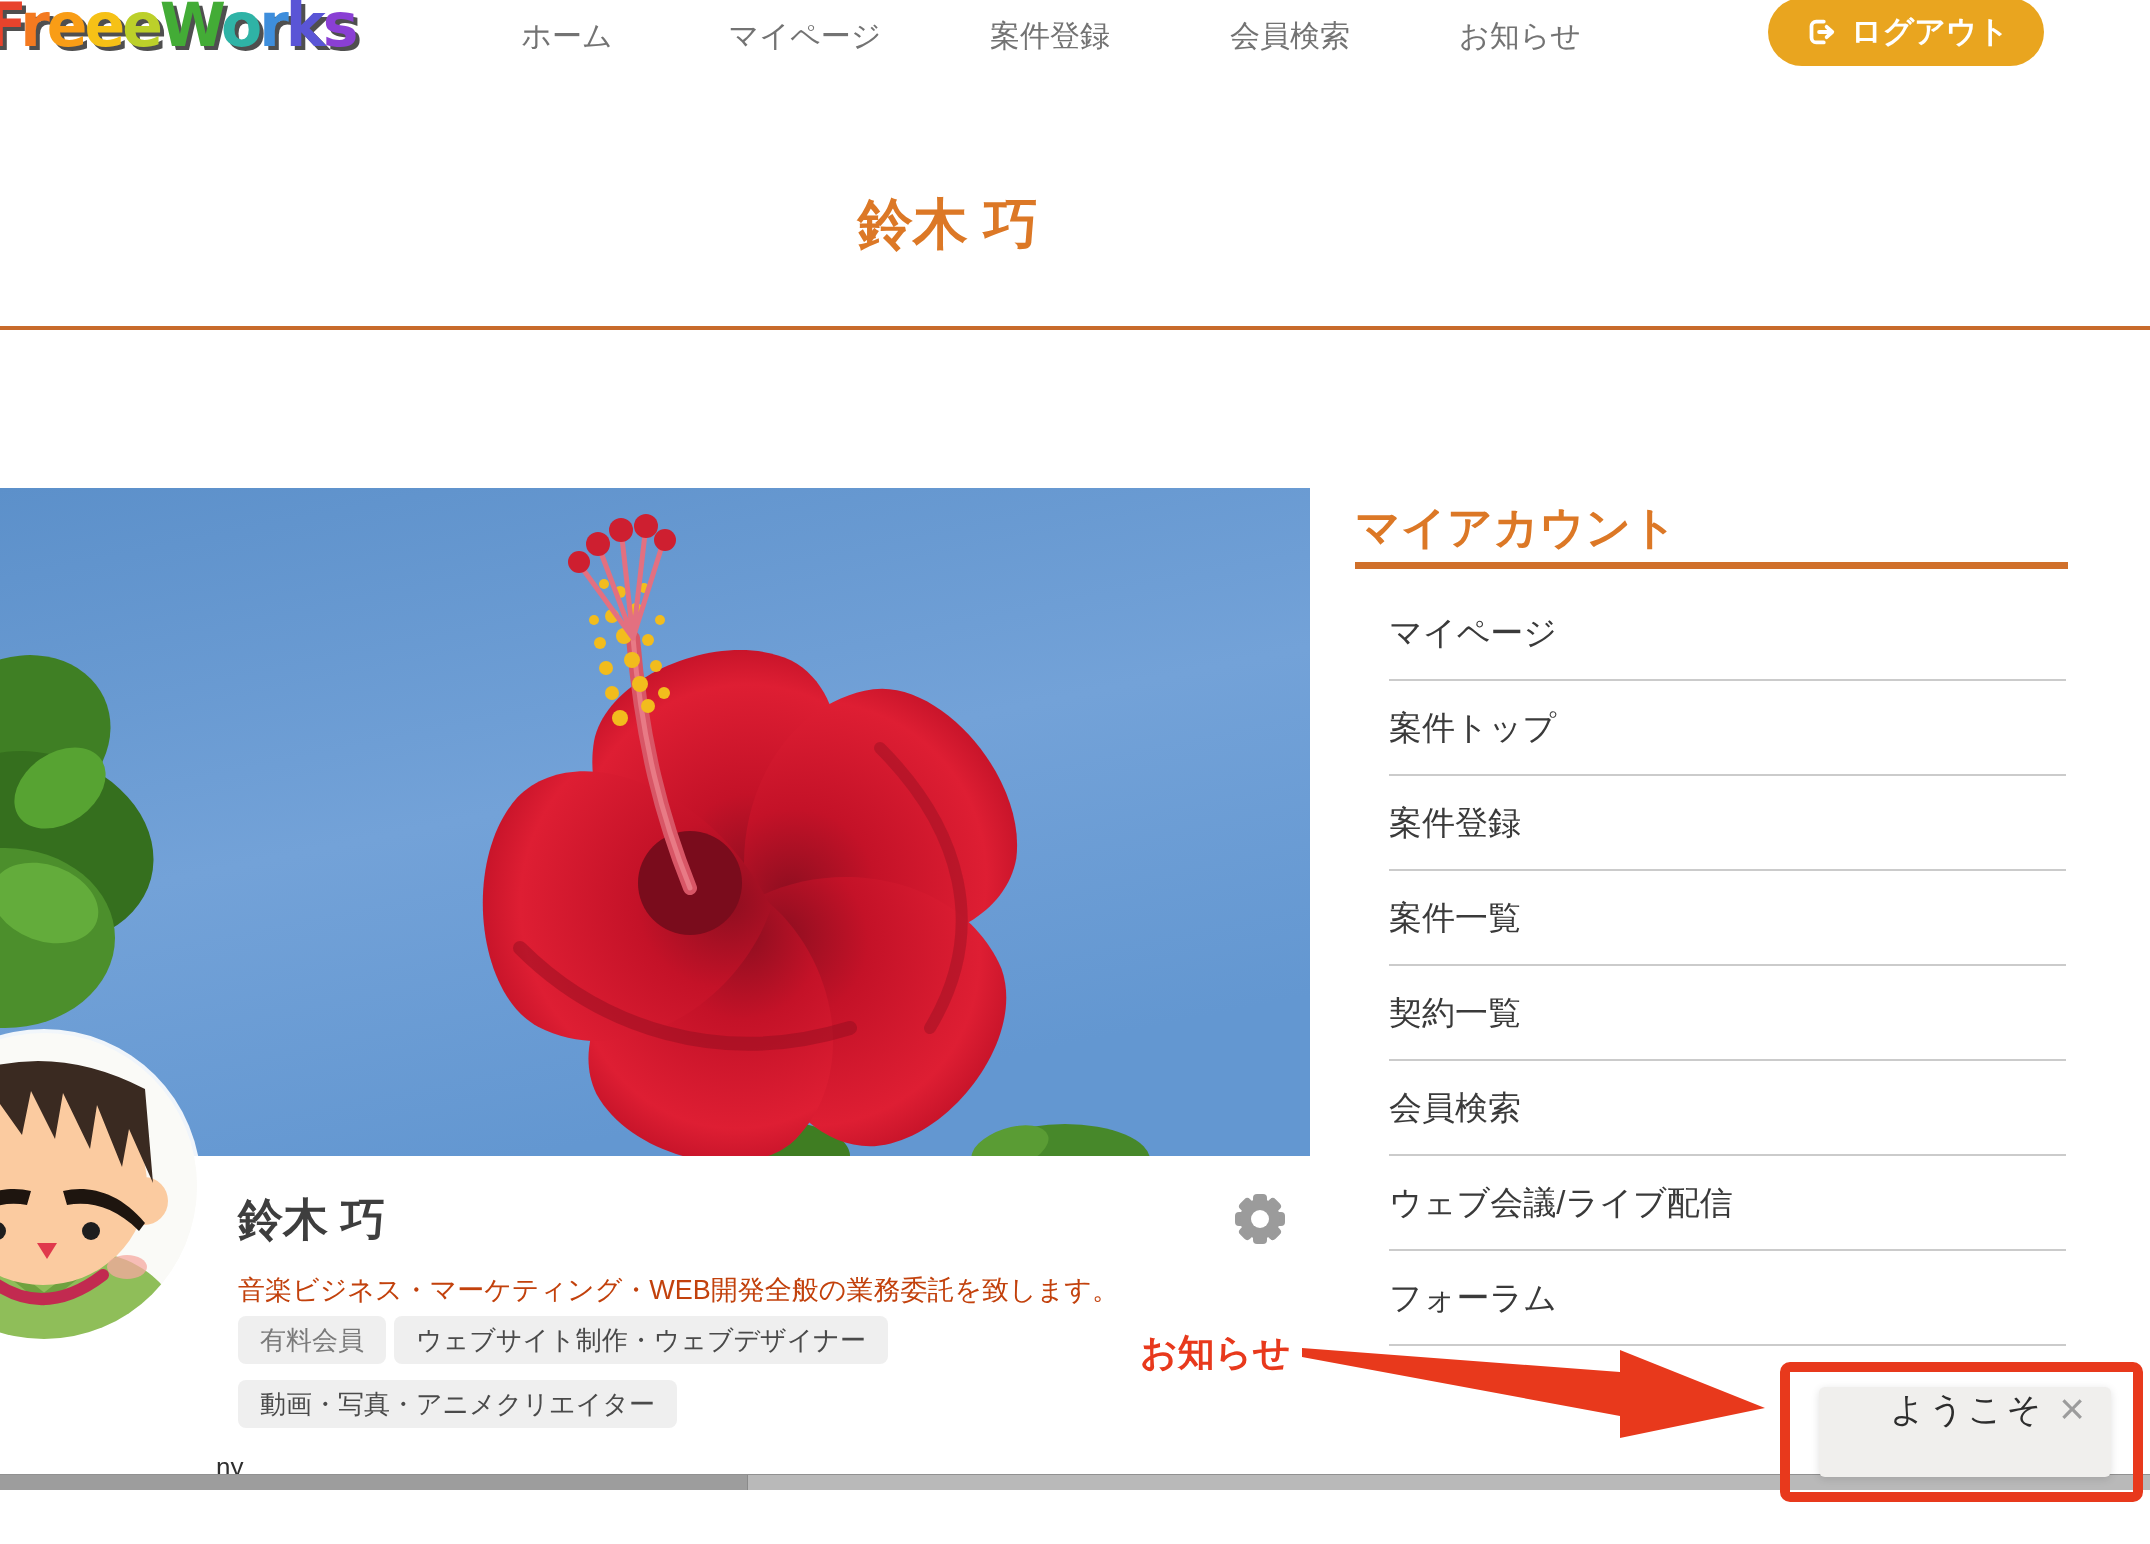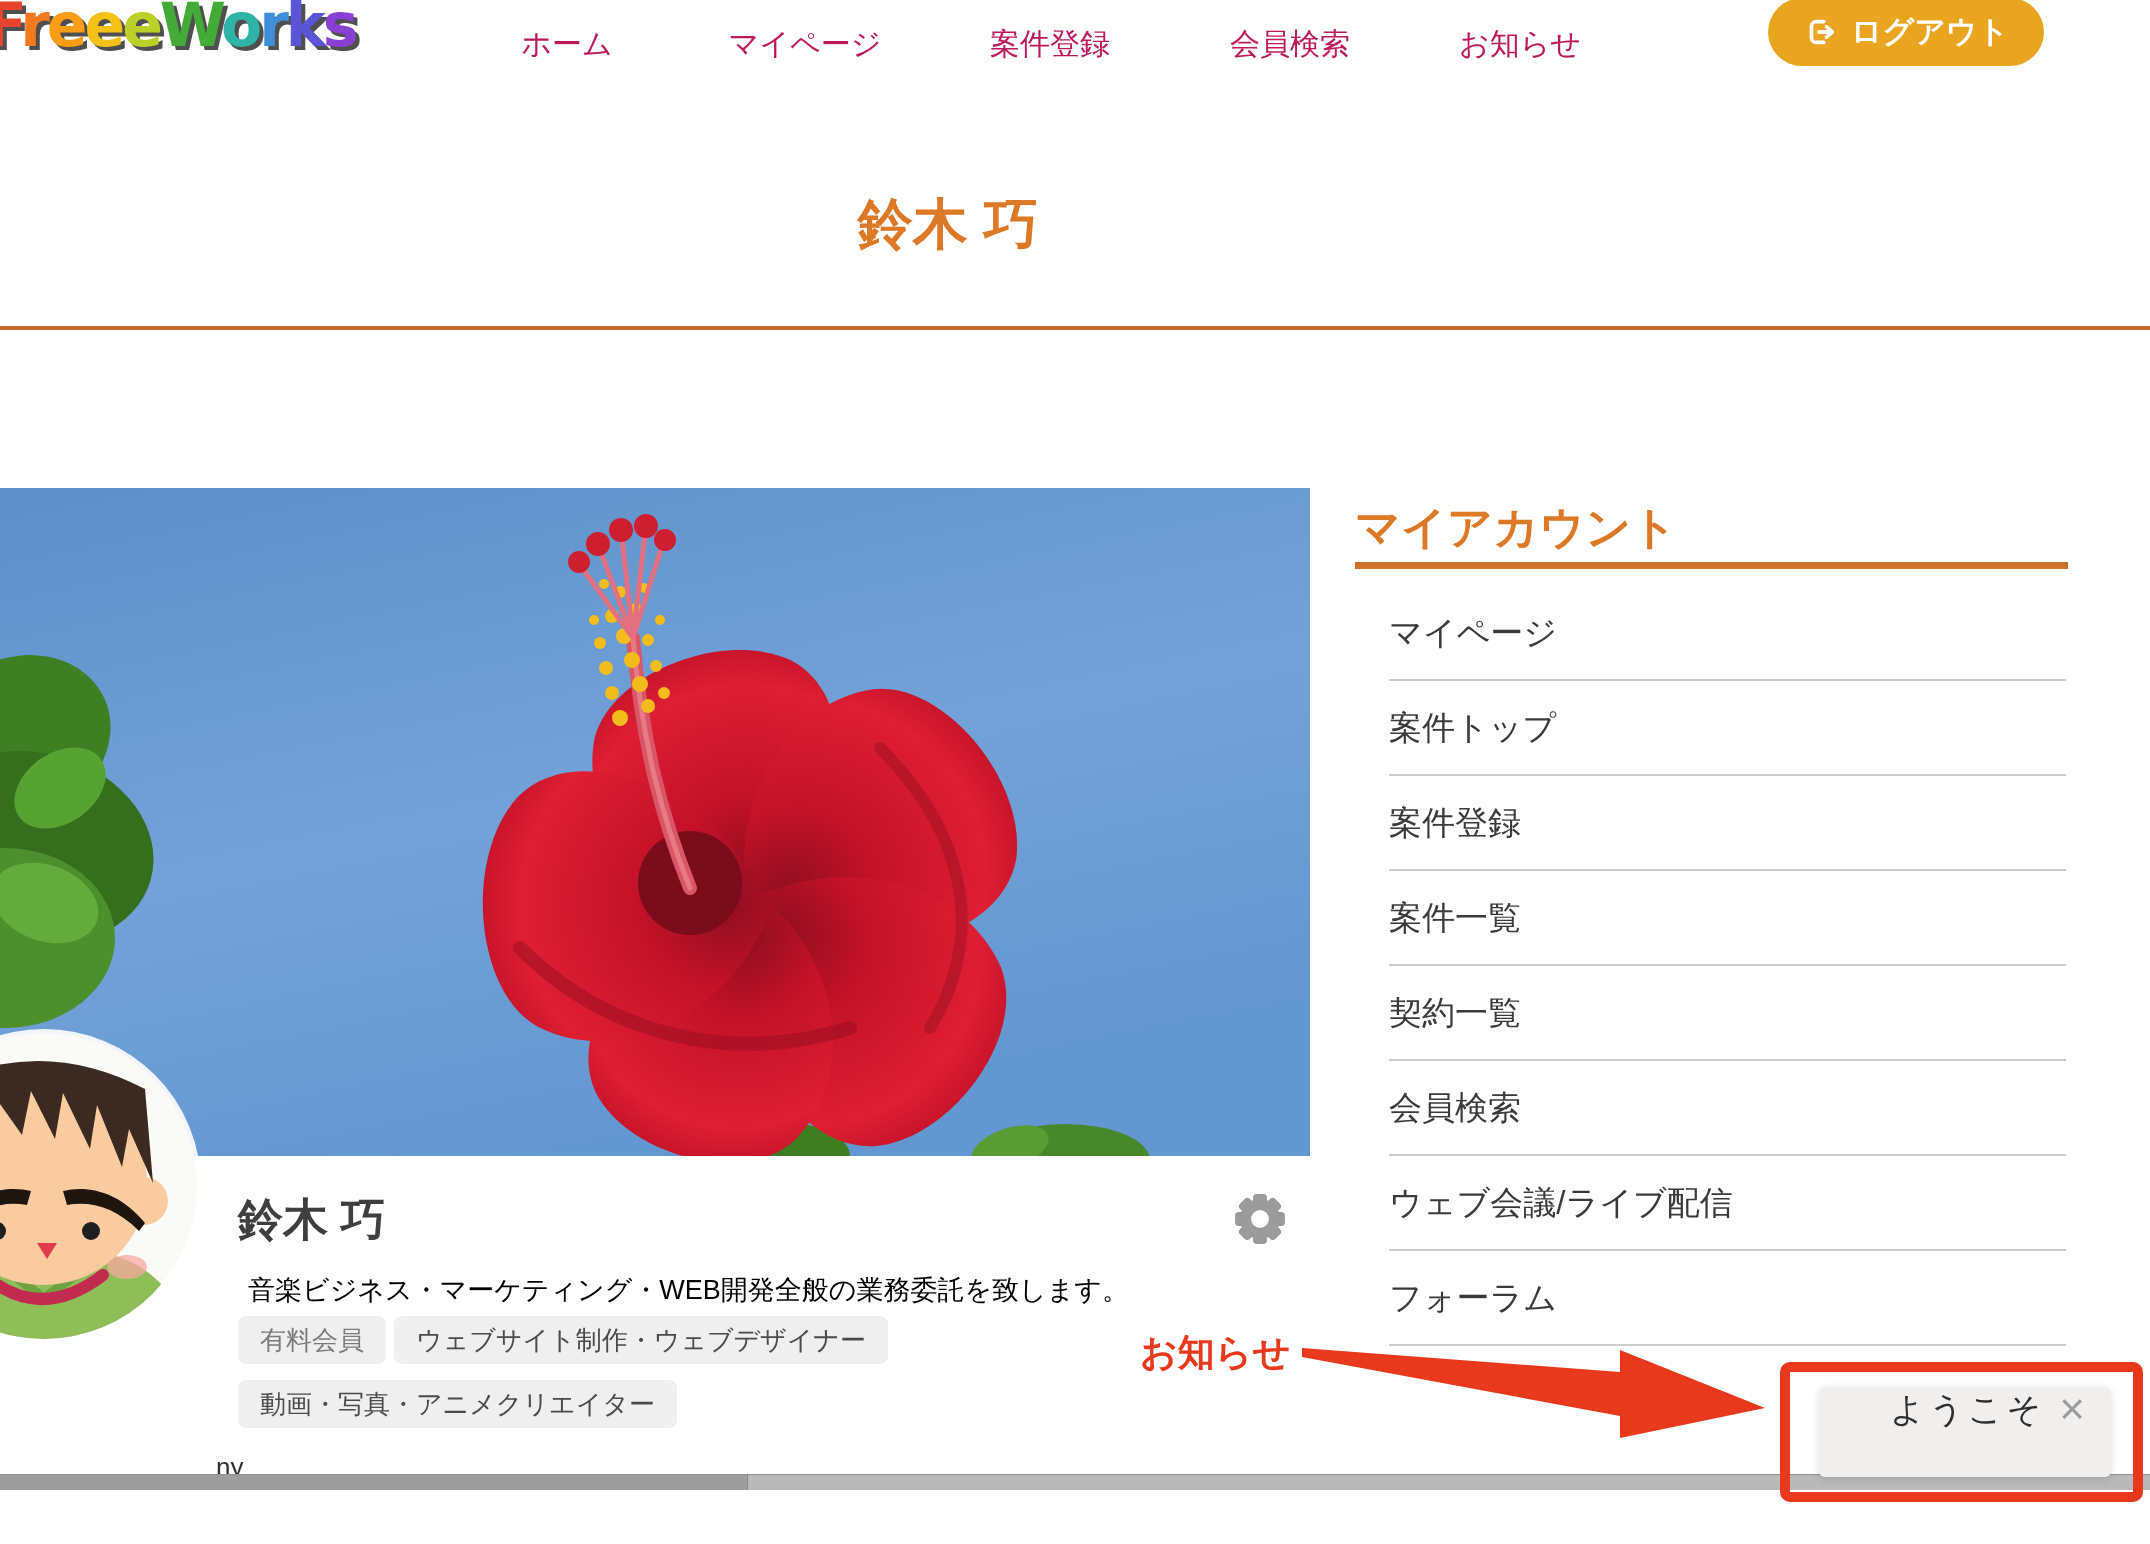--- a/index.html
+++ b/index.html
@@ -17,41 +17,41 @@
   .logo span:nth-child(1){color:#E8432C}
   .logo span:nth-child(2){color:#F47A20}
   .logo span:nth-child(3){color:#F99D16}
   .logo span:nth-child(4){color:#F6C116}
   .logo span:nth-child(5){color:#BCD02A}
   .logo span:nth-child(6){color:#43AC36}
   .logo span:nth-child(7){color:#2FB3A6}
   .logo span:nth-child(8){color:#3E8EDC}
   .logo span:nth-child(9){color:#5A55D6}
   .logo span:nth-child(10){color:#8A3FD4}
-  .nav-item{position:absolute;top:24px;font-size:30px;color:#be185d;cursor:pointer;
+  .nav-item{position:absolute;top:16px;font-size:30px;color:#737373;cursor:pointer;
     transform:translateX(-50%);white-space:nowrap;}
   .logout-btn{position:absolute;left:1768px;top:-2px;width:276px;height:68px;
     background:#E9A51F;border-radius:34px;display:flex;align-items:center;justify-content:center;
     gap:14px;color:#fff;font-size:31px;font-weight:bold;cursor:pointer;}
   
   .page-title{position:absolute;left:948px;top:188px;transform:translateX(-50%);
     font-size:55px;font-weight:bold;color:#DC7826;white-space:nowrap;}
   .title-divider{position:absolute;left:0;top:326px;width:2150px;height:4px;background:#C86B2B;}
   
   .hero{position:absolute;left:0;top:488px;width:1310px;height:668px;overflow:hidden;z-index:1;}
   
   .avatar{position:absolute;left:-109px;top:1033px;width:306px;height:306px;border-radius:50%;
     background:#FAFAF7;overflow:hidden;z-index:3;box-shadow:0 0 0 4px rgba(255,255,255,.9);}
   
   .profile-name{position:absolute;left:238px;top:1190px;font-size:45px;font-weight:bold;color:#3E3E3E;}
   .gear{position:absolute;left:1233px;top:1192px;width:54px;height:54px;cursor:pointer;z-index:3;}
   .gear .bar{position:absolute;left:2px;top:20px;width:50px;height:14px;background:#9B9B9B;border-radius:4px;}
   .gear .core{position:absolute;left:7px;top:7px;width:40px;height:40px;background:#9B9B9B;border-radius:50%;}
   .gear .hole{position:absolute;left:18px;top:18px;width:18px;height:18px;background:#fff;border-radius:50%;}
-  .profile-desc{position:absolute;left:248px;top:1272px;font-size:27px;color:#000000;white-space:nowrap;}
+  .profile-desc{position:absolute;left:238px;top:1272px;font-size:27px;color:#c2410c;white-space:nowrap;}
   .tag-row1{position:absolute;left:238px;top:1316px;display:flex;gap:8px;}
   .tag-row2{position:absolute;left:238px;top:1380px;display:flex;gap:22px;border-radius:23px;}
   .tag{background:#EFEFEF;border-radius:8px;height:48px;display:flex;align-items:center;
     padding:0 22px;font-size:26px;color:#4A4A4A;white-space:nowrap;}
   .tag.muted{color:#7A7A7A;}
   
   .sidebar-heading{position:absolute;left:1355px;top:498px;font-size:45px;font-weight:bold;color:#DC7826;}
   .sidebar-underline{position:absolute;left:1355px;top:562px;width:713px;height:7px;background:#D0702B;}
   .sidebar-list{position:absolute;left:1389px;top:586px;width:677px;}
   .sidebar-item{height:93px;line-height:93px;font-size:33px;color:#3A3A3A;

